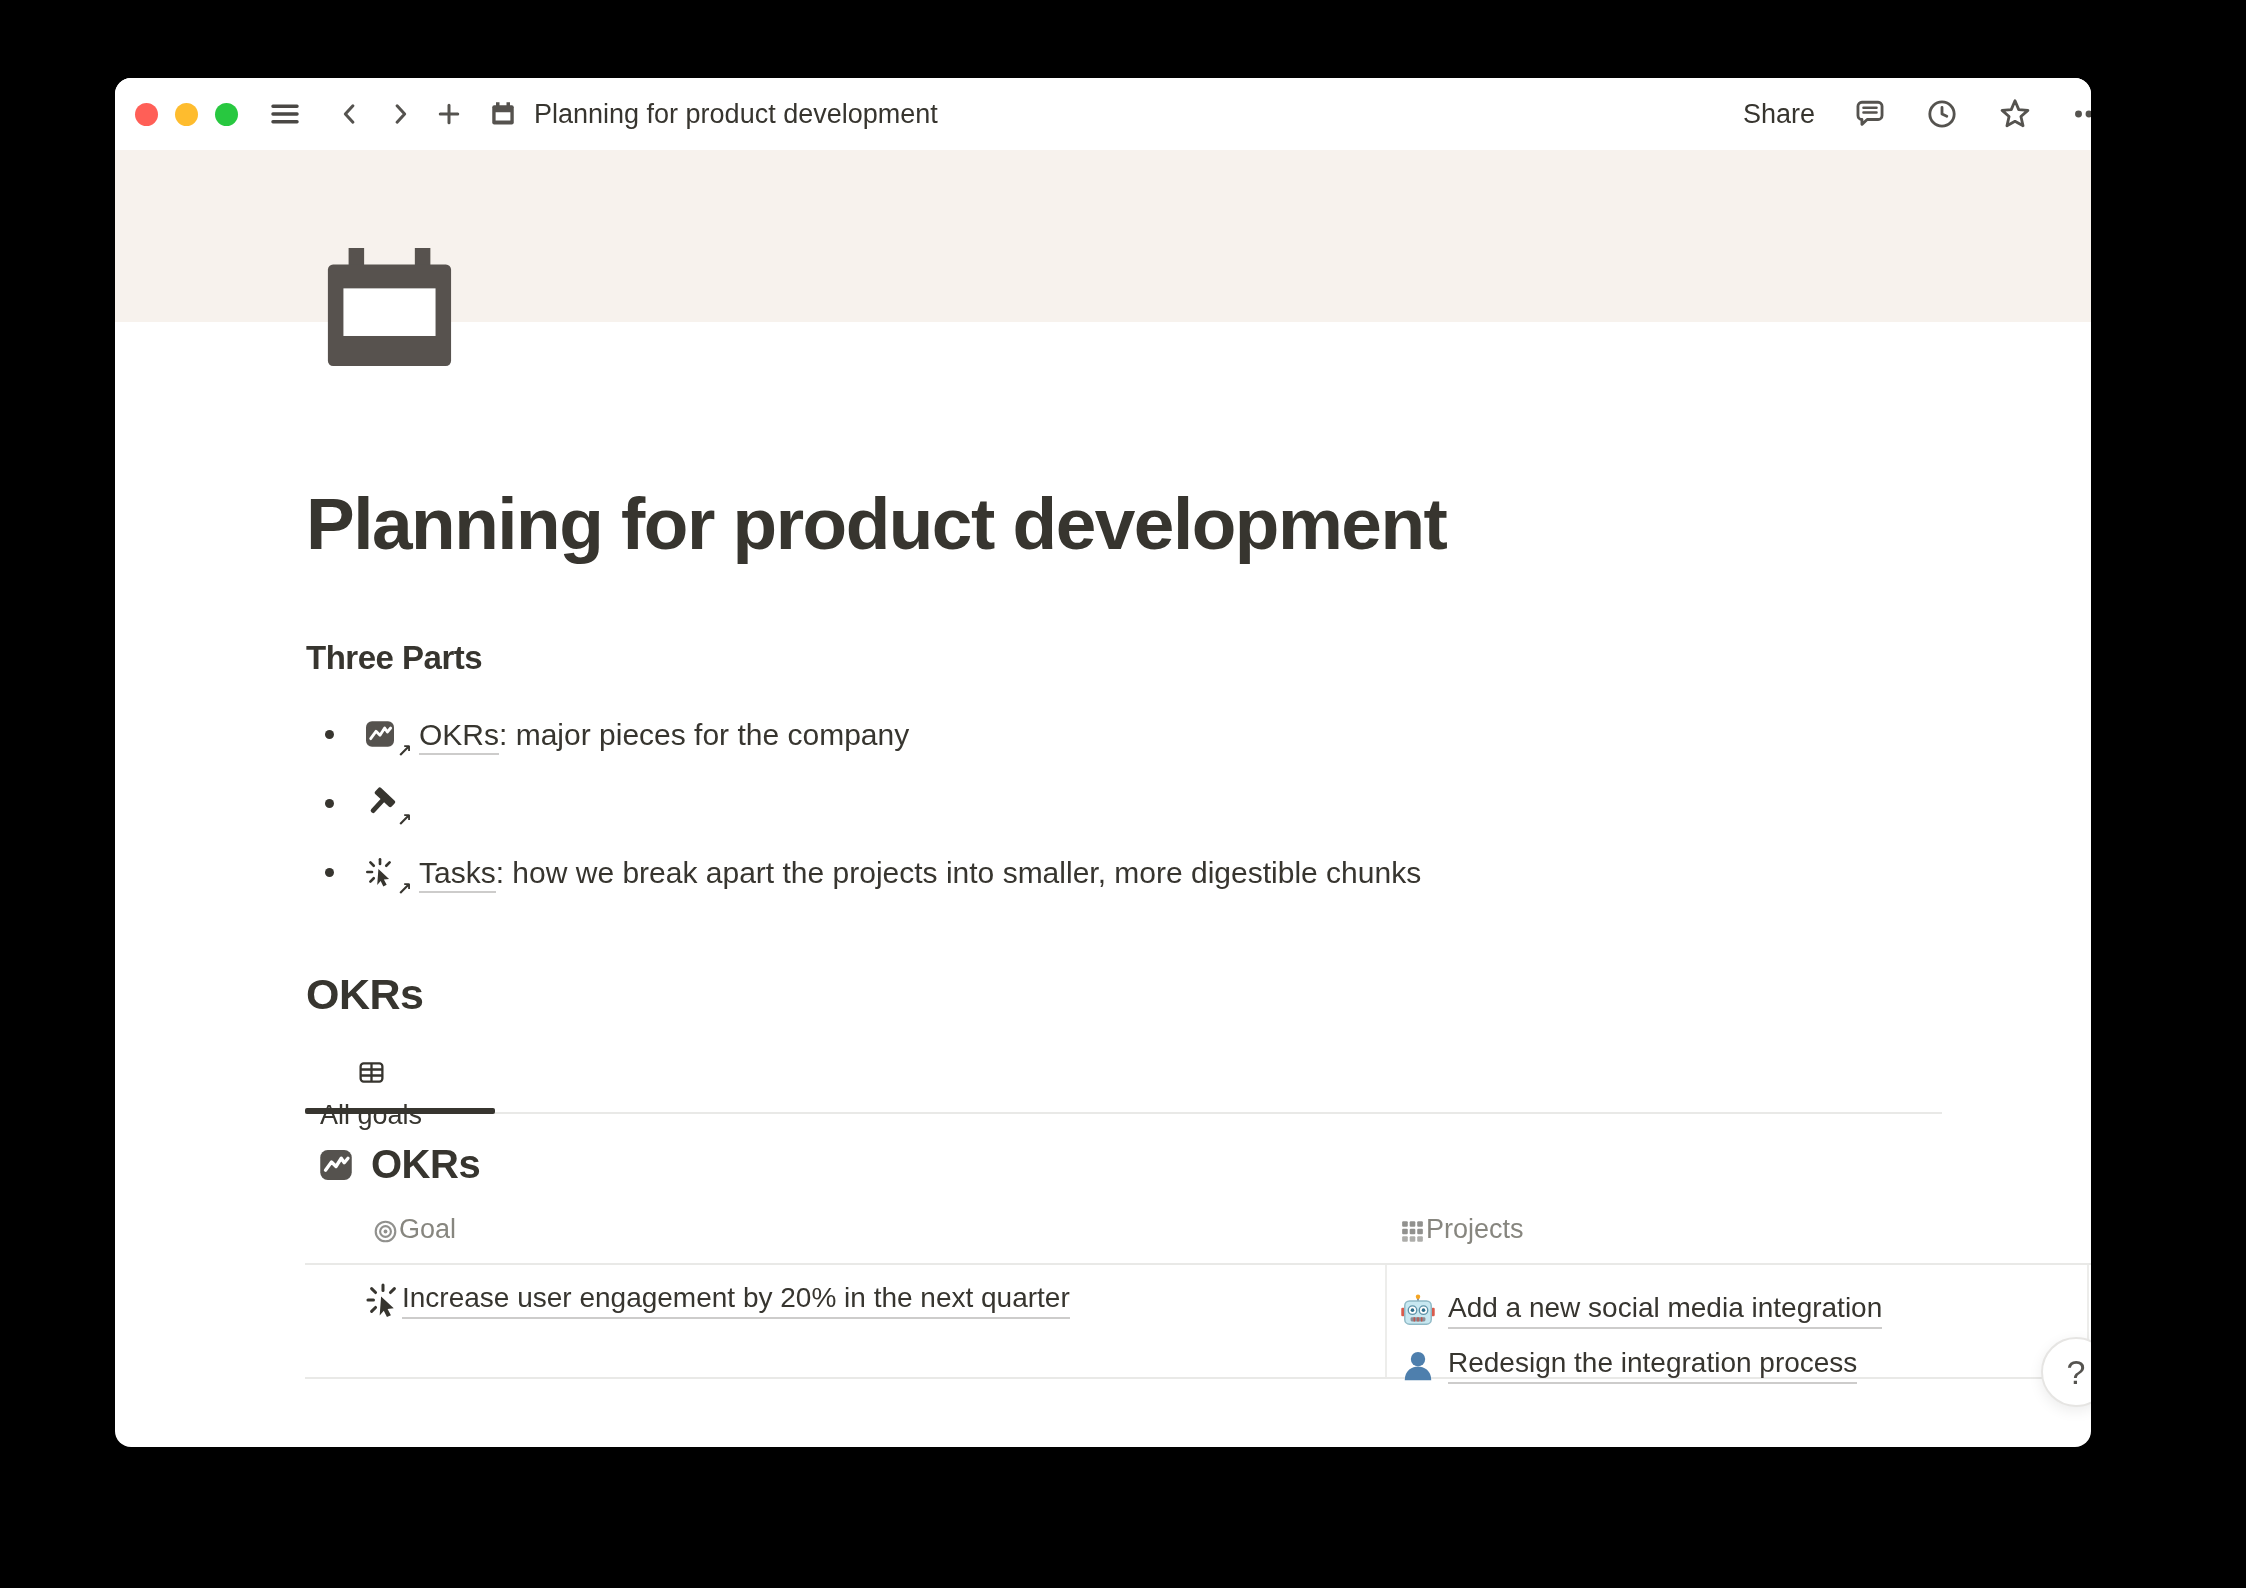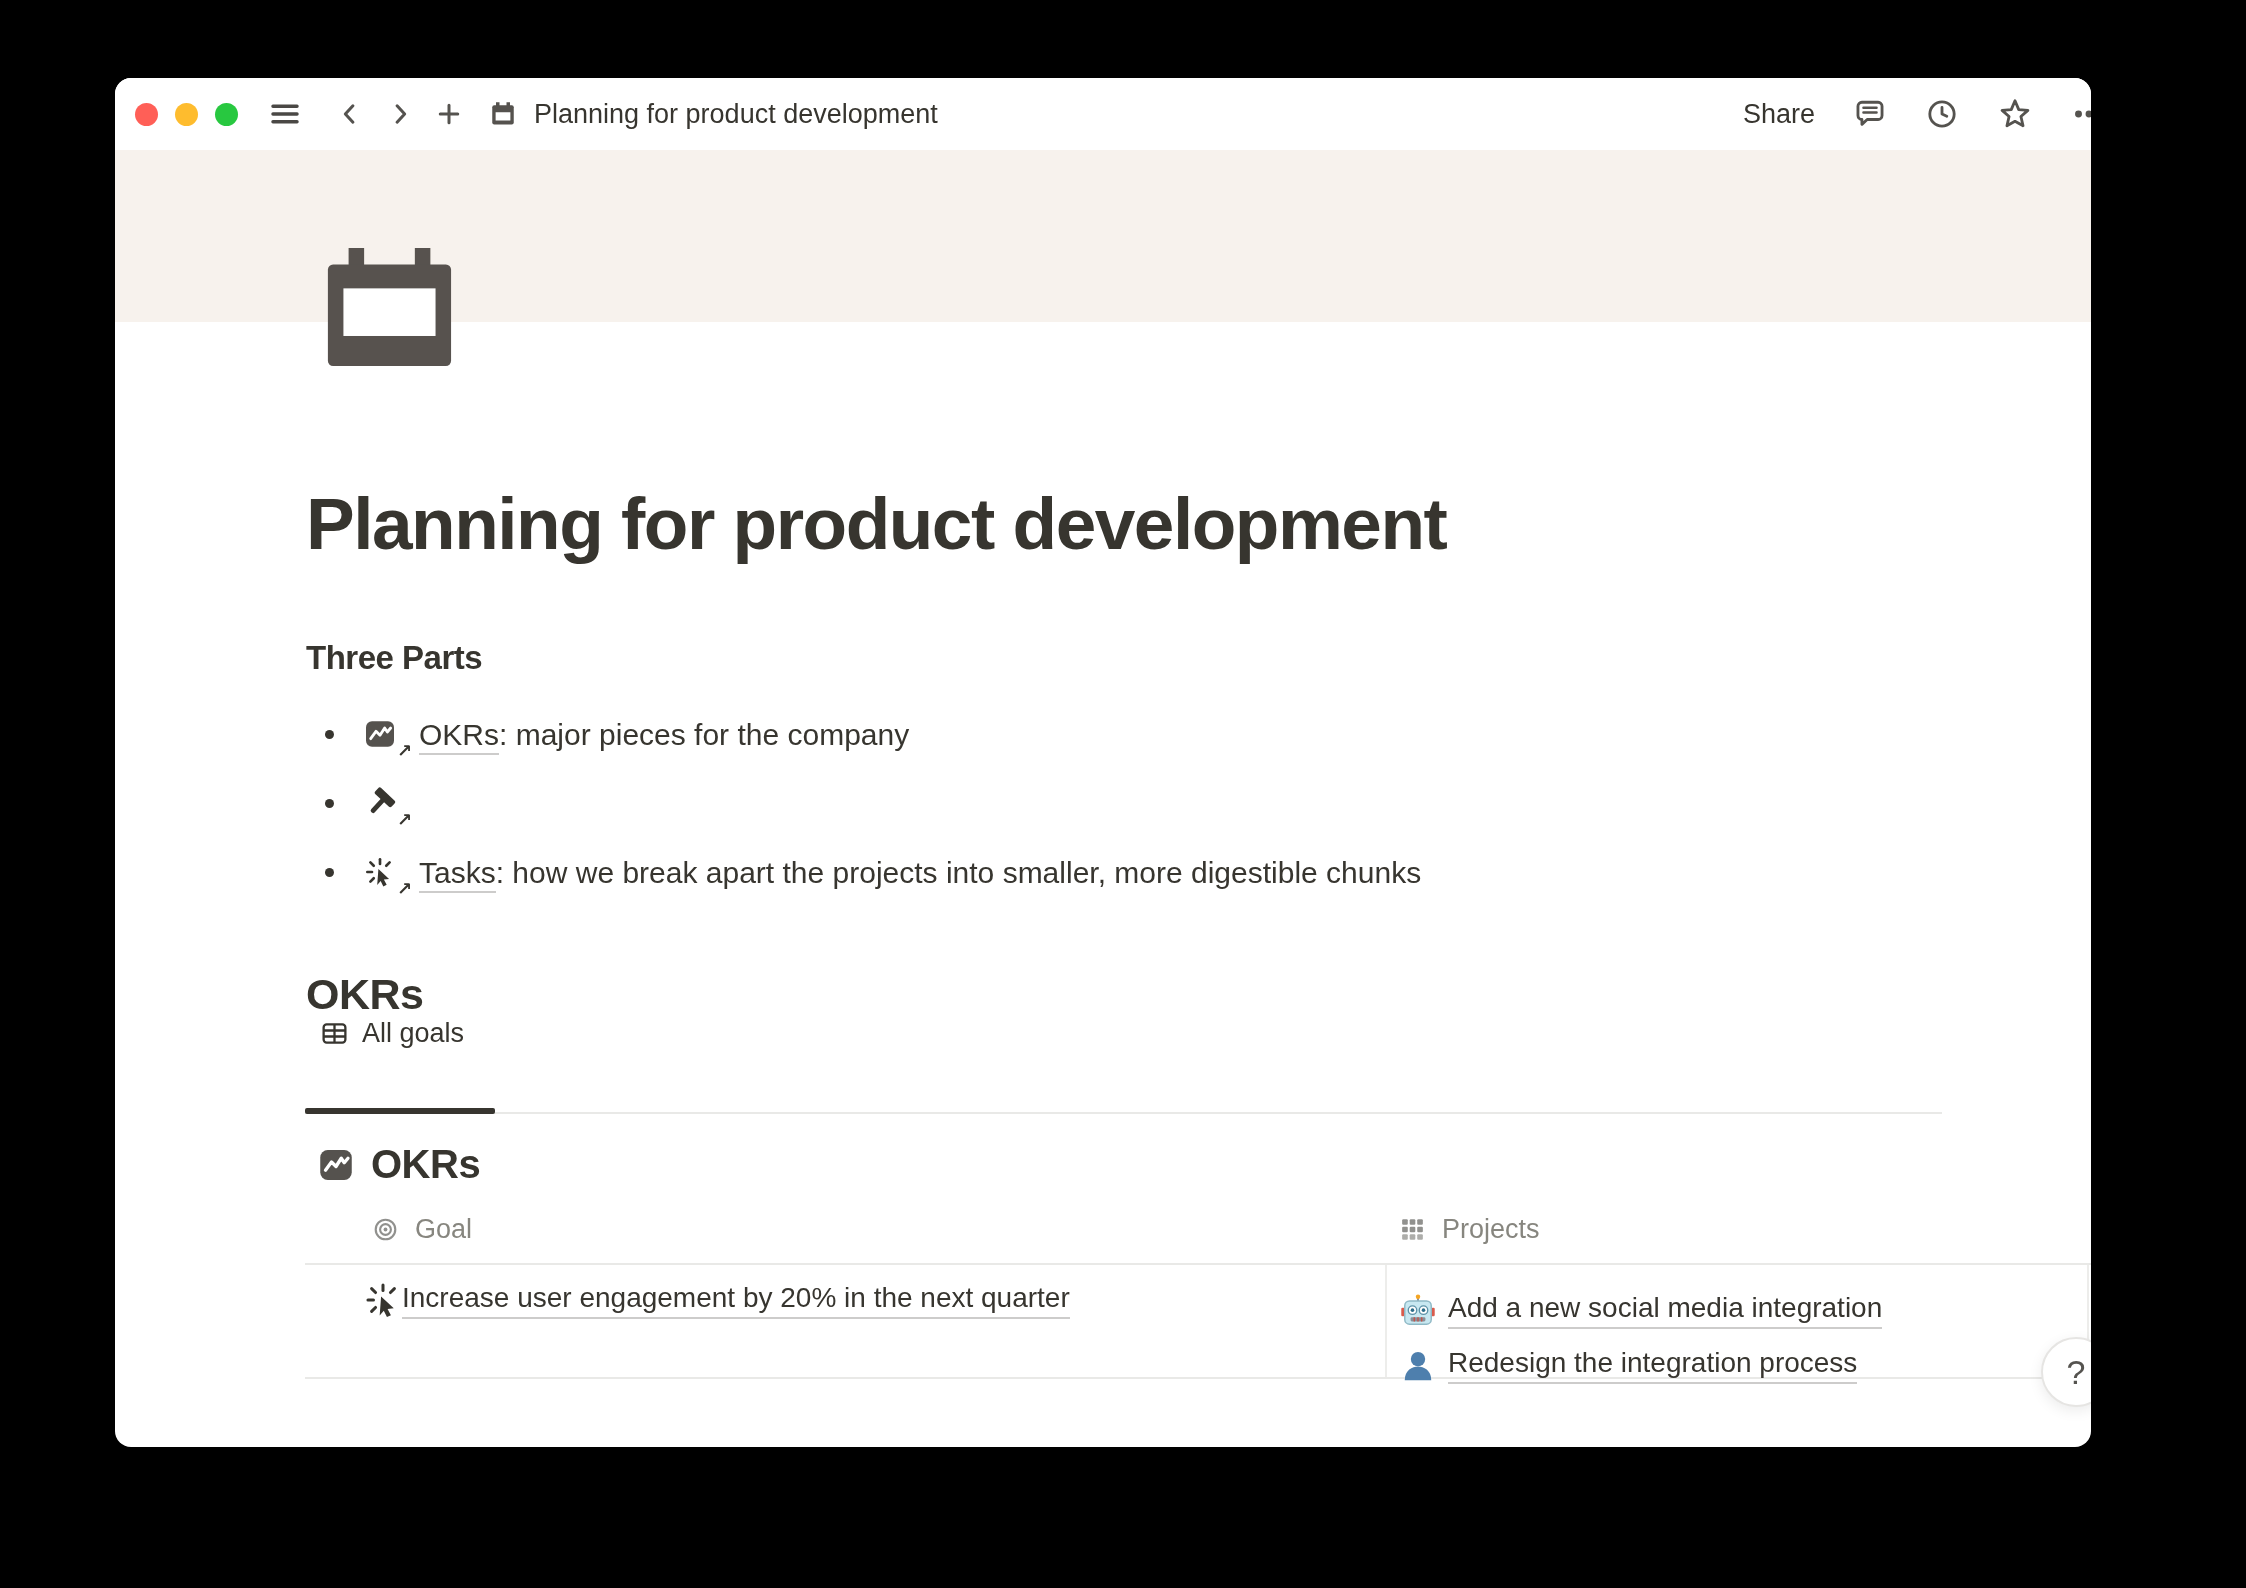--- a/index.html
+++ b/index.html
@@ -28,27 +28,27 @@
   .bullets{position:absolute;left:193px;top:622px;}
   .bullet-li{height:69px;display:flex;align-items:center;}
   .bdot{width:9px;height:9px;border-radius:50%;background:#37352F;margin-left:17px;flex:none;}
   .li-icon{position:relative;width:46px;height:38px;margin-left:30px;flex:none;}
   .li-icon svg{position:absolute;left:0;top:2px;}
   .link-arrow{position:absolute;right:-2px;bottom:-6px;font-size:18px;font-weight:700;
               color:#37352F;font-family:"DejaVu Sans",sans-serif;line-height:1;}
   .btext{font-size:30px;margin-left:9px;white-space:nowrap;}
   .plink{font-weight:500;border-bottom:2px solid rgba(55,53,47,.25);padding-bottom:2px;}
   
-  .tab{position:absolute;left:205px;top:940px;display:flex;align-items:center;gap:13px;}
+  .tab{position:absolute;left:205px;top:980px;display:flex;align-items:center;gap:13px;flex-direction:column;}
   .tab-label{font-size:27px;font-weight:500;color:#37352F;}
   .tab-bar{position:absolute;left:190px;top:1030px;width:190px;height:6px;background:#37352F;border-radius:2px;z-index:2;}
   .tab-divider{position:absolute;left:190px;top:1034px;width:1637px;height:2px;background:#E9E9E7;}
   .db-title{position:absolute;left:203px;top:1064px;display:flex;align-items:center;gap:17px;}
   .db-title-text{font-size:40px;font-weight:700;letter-spacing:-.5px;color:#37352F;}
-  .colhead{position:absolute;top:1136px;display:flex;align-items:center;gap:16px;}
+  .colhead{position:absolute;top:1136px;display:flex;align-items:flex-end;}
   #colhead-goal{left:257px;}
   #colhead-projects{left:1284px;}
   .colhead-label{font-size:27px;color:#87867F;}
   .circle-v{position:absolute;left:1983px;top:1133px;width:42px;height:42px;}
   .hline{position:absolute;left:190px;width:1830px;height:2px;background:#E9E9E7;}
   #line-head{top:1185px;} #line-rowbottom{top:1299px;}
   .vline{position:absolute;top:1187px;height:112px;width:2px;background:#EDEDEB;}
   #vsep1{left:1270px;} #vsep2{left:1972px;}
   .cell-goal{position:absolute;left:249px;top:1203px;display:flex;align-items:center;}
   .cell-text{font-size:28px;font-weight:500;color:#37352F;border-bottom:2px solid rgba(55,53,47,.25);

